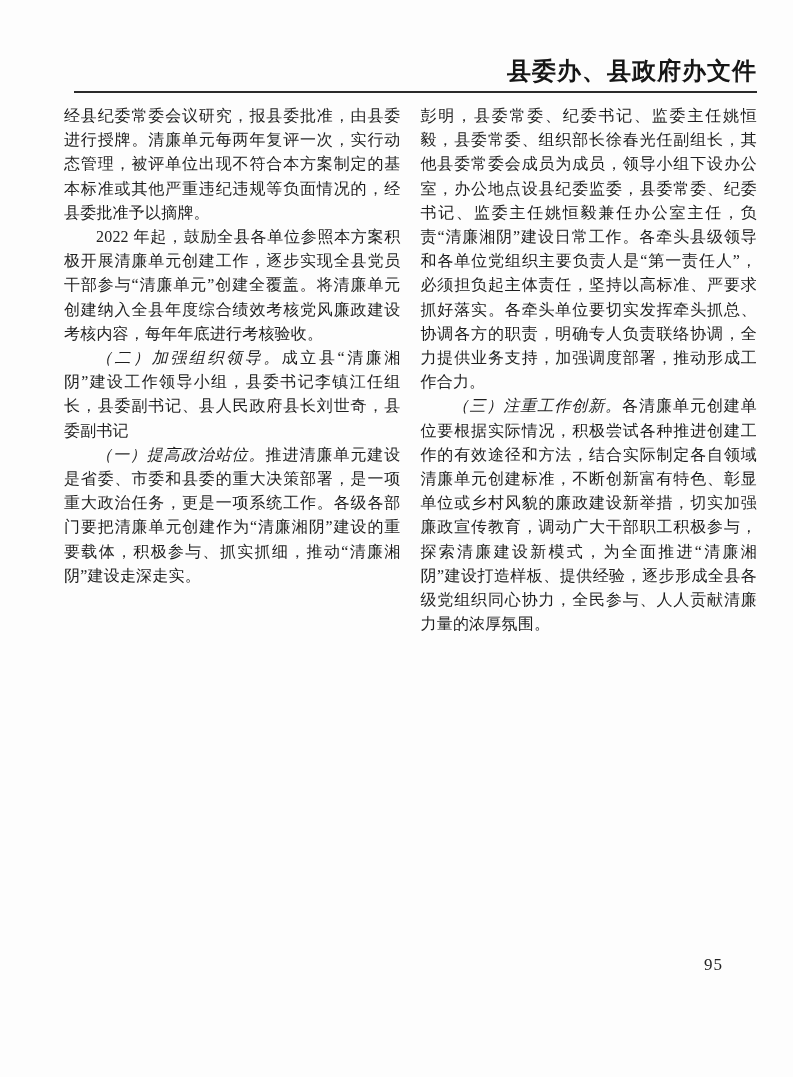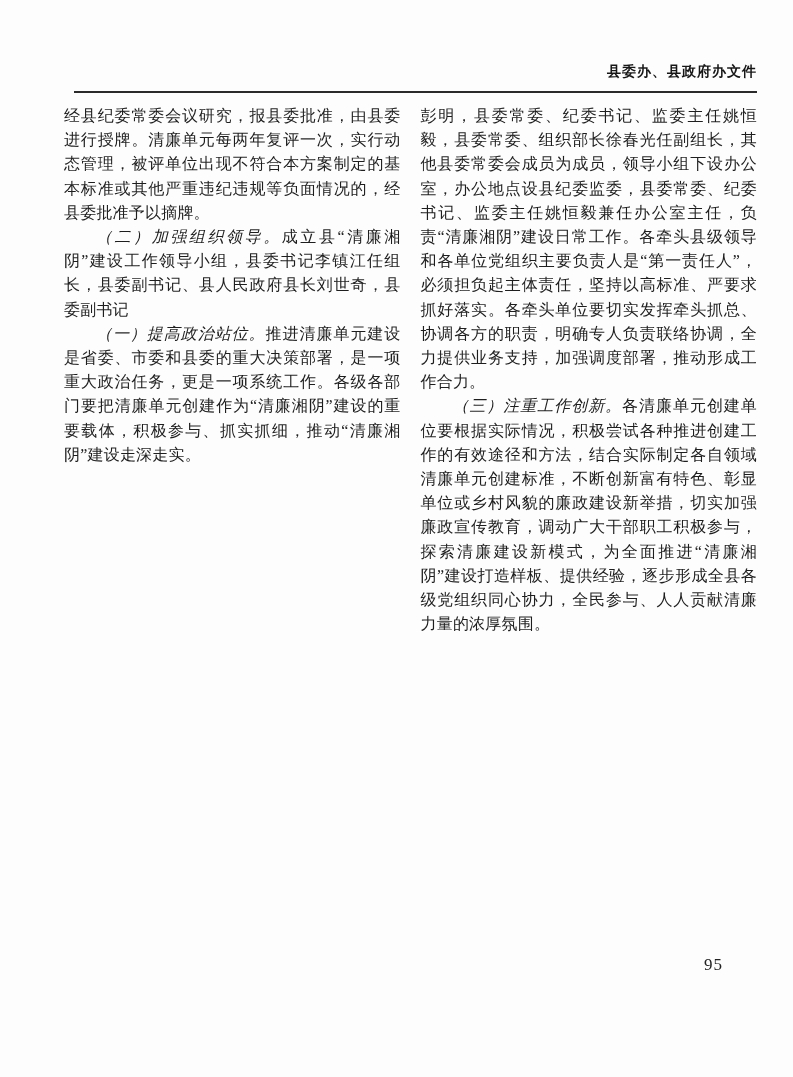--- a/index.html
+++ b/index.html
@@ -22,21 +22,21 @@
   .doc-header {
     position: absolute;
     top: 58px;
     left: 64px;
     right: 36px;
   }
   .doc-header-title {
     text-align: right;
     font-family: "Liberation Sans", sans-serif;
     font-weight: 700;
-    font-size: 14px;
+    font-size: 24px;
     letter-spacing: 1px;
     color: #161616;
     line-height: 26px;
   }
   .doc-header-rule {
     margin-top: 7px;
     margin-left: 10px;
     height: 0;
     border-bottom: 2px solid #2a2a2a;
   }
@@ -89,20 +89,21 @@
 
   <header class="doc-header">
     <div class="doc-header-title">县委办、县政府办文件</div>
     <div class="doc-header-rule"></div>
   </header>
 
   <main class="doc-body">
 
     <section class="doc-column">
       <p>经县纪委常委会议研究，报县委批准，由县委进行授牌。清廉单元每两年复评一次，实行动态管理，被评单位出现不符合本方案制定的基本标准或其他严重违纪违规等负面情况的，经县委批准予以摘牌。</p>
+      <p class="para-indent">2022 年起，鼓励全县各单位参照本方案积极开展清廉单元创建工作，逐步实现全县党员干部参与“清廉单元”创建全覆盖。将清廉单元创建纳入全县年度综合绩效考核党风廉政建设考核内容，每年年底进行考核验收。</p>
       <p class="para-indent"><span class="kai-lead">（二）加强组织领导。</span><span>成立县“清廉湘阴”建设工作领导小组，县委书记李镇江任组长，县委副书记、县人民政府县长刘世奇，县委副书记</span></p>
       <p class="para-indent"><span class="kai-lead">（一）提高政治站位。</span><span>推进清廉单元建设是省委、市委和县委的重大决策部署，是一项重大政治任务，更是一项系统工作。各级各部门要把清廉单元创建作为“清廉湘阴”建设的重要载体，积极参与、抓实抓细，推动“清廉湘阴”建设走深走实。</span></p>
     </section>
 
     <section class="doc-column">
       <p>彭明，县委常委、纪委书记、监委主任姚恒毅，县委常委、组织部长徐春光任副组长，其他县委常委会成员为成员，领导小组下设办公室，办公地点设县纪委监委，县委常委、纪委书记、监委主任姚恒毅兼任办公室主任，负责“清廉湘阴”建设日常工作。各牵头县级领导和各单位党组织主要负责人是“第一责任人”，必须担负起主体责任，坚持以高标准、严要求抓好落实。各牵头单位要切实发挥牵头抓总、协调各方的职责，明确专人负责联络协调，全力提供业务支持，加强调度部署，推动形成工作合力。</p>
       <p class="para-indent"><span class="kai-lead">（三）注重工作创新。</span><span>各清廉单元创建单位要根据实际情况，积极尝试各种推进创建工作的有效途径和方法，结合实际制定各自领域清廉单元创建标准，不断创新富有特色、彰显单位或乡村风貌的廉政建设新举措，切实加强廉政宣传教育，调动广大干部职工积极参与，探索清廉建设新模式，为全面推进“清廉湘阴”建设打造样板、提供经验，逐步形成全县各级党组织同心协力，全民参与、人人贡献清廉力量的浓厚氛围。</span></p>
     </section>
 
   </main>

